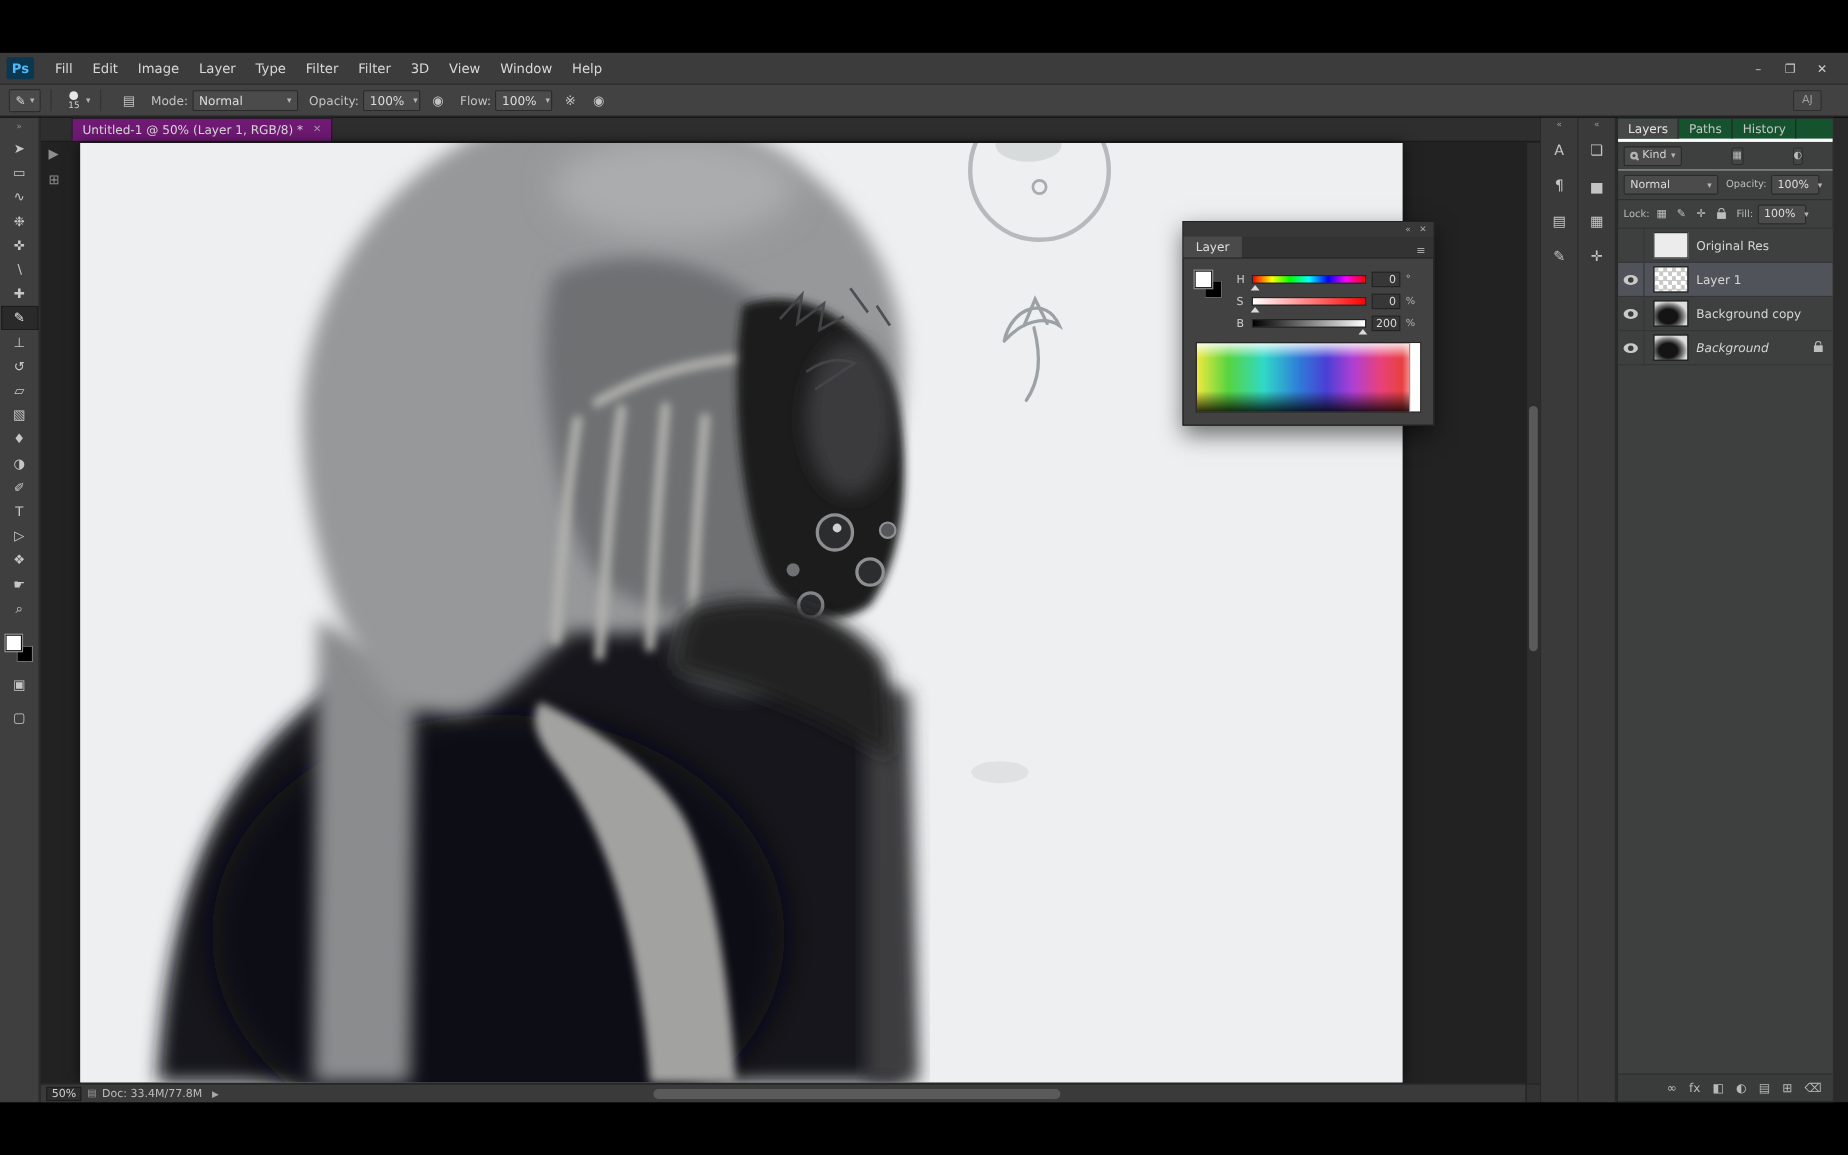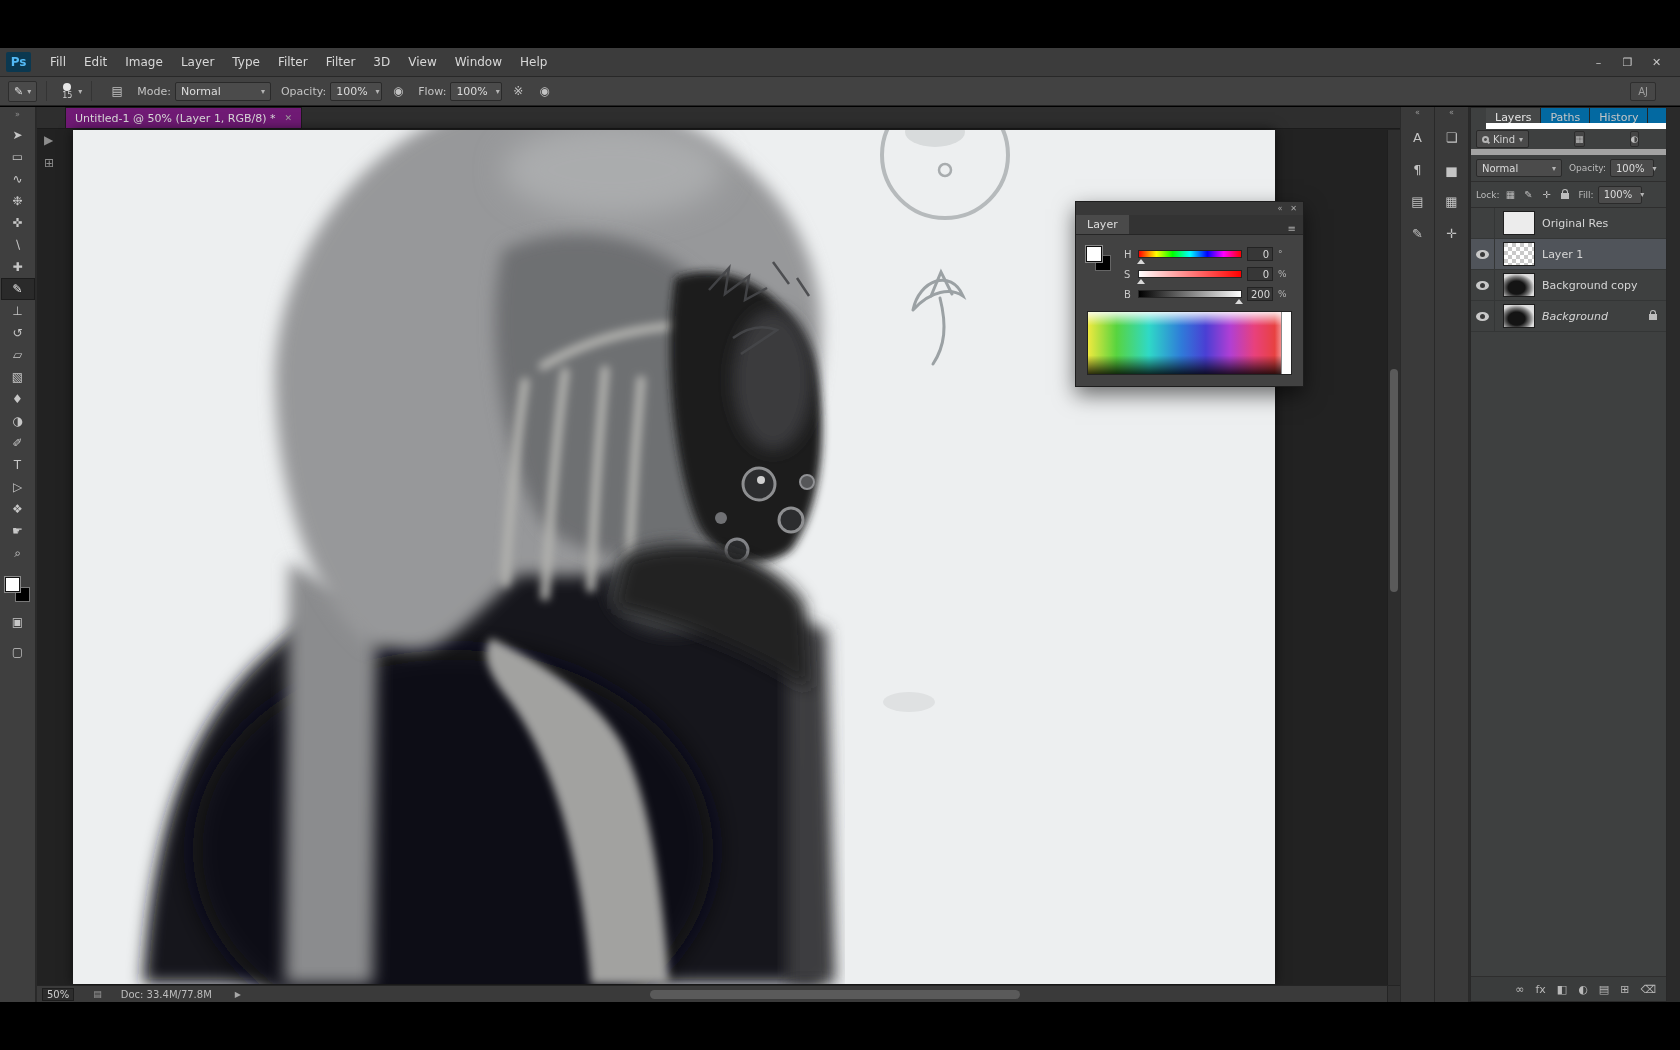--- a/index.html
+++ b/index.html
@@ -61,45 +61,45 @@
            font-size:11px;color:#d9d9d9;border:1px solid #1b1b1b;border-bottom:none;}
   .tab-close{color:#9d9d9d;font-size:9px;}
   .overlay-icons{position:absolute;left:7px;top:26px;display:flex;flex-direction:column;gap:9px;z-index:3;}
   .ov-icon{font-size:12px;color:#8d8d8d;}
   .canvas{position:absolute;left:36px;top:23px;width:1202px;height:854px;background:#edeff0;
           box-shadow:0 0 12px rgba(0,0,0,.6);}
   .canvas svg{display:block;width:100%;height:100%;}
   .v-scroll{position:absolute;right:0;top:23px;bottom:17px;width:13px;background:#2e2e2e;border-left:1px solid #1f1f1f;}
   .v-thumb{position:absolute;left:2px;right:2px;top:28%;height:26%;background:#5a5a5a;border-radius:6px;}
   .status-row{position:absolute;left:0;right:13px;bottom:0;height:17px;background:#3a3a3a;border-top:1px solid #242424;
-              display:flex;align-items:center;gap:19px;padding-left:5px;font-size:10px;color:#bdbdbd;}
+              display:flex;align-items:center;gap:5px;padding-left:5px;font-size:10px;color:#bdbdbd;}
   .zoom-box{background:#2d2d2d;border:1px solid #1e1e1e;height:13px;line-height:12px;padding:0 4px;min-width:32px;color:#cfcfcf;}
   .st-icon{font-size:9px;color:#9a9a9a;}
   .st-flyout{font-size:8px;color:#a8a8a8;margin-left:4px;}
   .h-track{flex:1;position:relative;height:13px;margin-right:3px;}
   .h-thumb{position:absolute;left:390px;width:370px;top:2px;height:9px;background:#5a5a5a;border-radius:5px;}
   .scroll-corner{position:absolute;right:0;bottom:0;width:13px;height:17px;background:#333;
                  border-top:1px solid #242424;border-left:1px solid #242424;}
 
   
   .dock{position:absolute;left:1401px;top:0;width:68px;height:100%;display:flex;}
   .strip{width:34px;height:100%;background:#3a3a3a;border-right:1px solid #292929;display:flex;
          flex-direction:column;align-items:center;padding-top:1px;}
   .strip-collapse{height:13px;font-size:8px;color:#9b9b9b;}
   .strip-icon{width:27px;height:26px;margin:3px 0;display:flex;align-items:center;justify-content:center;
               color:#c4c4c4;font-size:13px;border-radius:2px;}
 
   
   .layers-panel{position:absolute;left:1470px;top:0;width:197px;height:100%;background:#3e4040;
                 border:1px solid #282828;display:flex;flex-direction:column;}
-  .lp-tabs{height:21px;background:#0369a1;display:flex;border-bottom:6px solid #ffffff;flex:none;margin-left:15px;}
+  .lp-tabs{height:21px;background:#14532d;display:flex;border-bottom:3px solid #ffffff;flex:none;}
   .lp-tab{padding:0 9px;line-height:20px;font-size:11px;color:#c6c6c6;border-right:1px solid #252525;}
   .lp-tab.active{background:#464848;color:#e4e4e4;}
   .lp-row{display:flex;align-items:center;gap:4px;padding:0 5px;flex:none;}
-  .lp-filter{height:26px;border-bottom:6px solid #a3a3a3;gap:45px;}
+  .lp-filter{height:26px;border-bottom:1px solid #a3a3a3;gap:45px;}
   .kind-select{display:flex;align-items:center;gap:4px;background:#4a4a4a;border:1px solid #292929;border-radius:2px;
                height:18px;padding:0 5px;font-size:10px;color:#d2d2d2;}
   .icon-mag{width:7px;height:7px;border:2px solid #b5b5b5;border-radius:50%;position:relative;display:inline-block;}
   .icon-mag::after{content:"";position:absolute;width:4px;height:2px;background:#b5b5b5;transform:rotate(45deg);right:-3px;bottom:-2px;}
   .filter-ico{width:16px;height:16px;display:flex;align-items:center;justify-content:center;font-size:9px;
               color:#bdbdbd;background:#454545;border:1px solid #2d2d2d;border-radius:2px;}
   .filter-toggle{margin-left:auto;width:15px;height:10px;background:#555;border-radius:5px;position:relative;border:1px solid #2a2a2a;}
   .filter-toggle::after{content:"";position:absolute;right:1px;top:1px;width:6px;height:6px;border-radius:50%;background:#9d9d9d;}
   .lp-blend{height:27px;border-bottom:1px solid #2e2e2e;}
   .select.w-blend{width:86px;height:18px;font-size:10px;}

